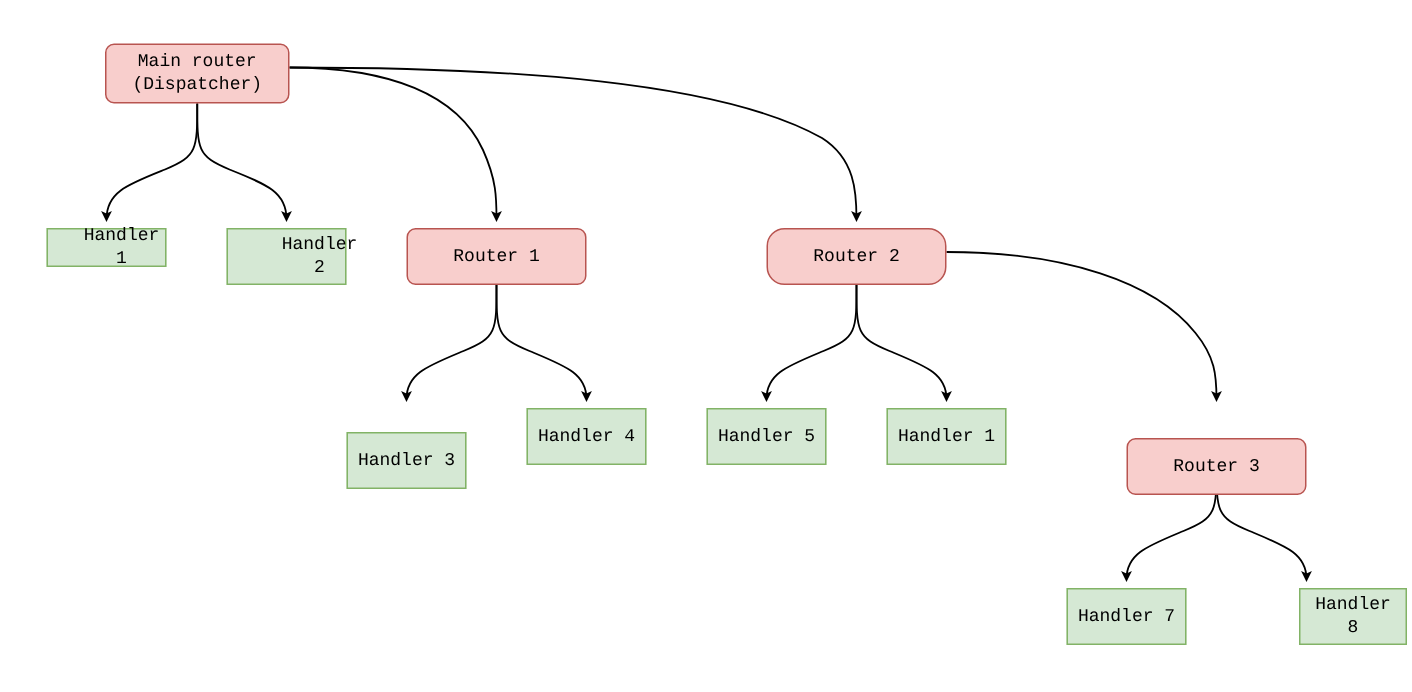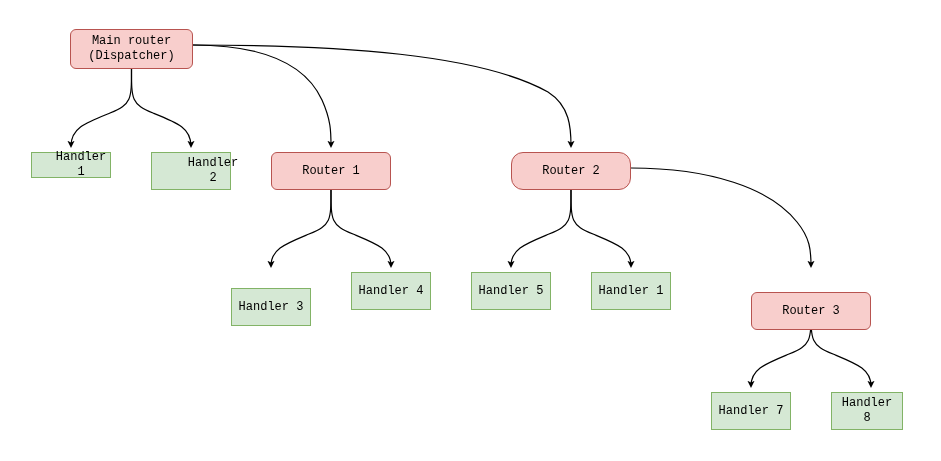--- a/index.html
+++ b/index.html
@@ -83,16 +83,16 @@
       <div class="node handler" style="left: 31px; top: 152px; width: 80px; height: 26px; padding-left: 20px;"><span class="node-label">Handler 1</span></div>
       <div class="node handler" style="left: 151px; top: 152px; width: 80px; height: 38px; padding-left: 44px;"><span class="node-label">Handler 2</span></div>
       <div class="node router" style="left: 271px; top: 152px; width: 120px; height: 38px;"><span class="node-label">Router 1</span></div>
       <div class="node router" style="left: 511px; top: 152px; width: 120px; height: 38px; border-radius: 12px;"><span class="node-label">Router 2</span></div>
       <div class="node handler" style="left: 231px; top: 288px; width: 80px; height: 38px;"><span class="node-label">Handler 3</span></div>
       <div class="node handler" style="left: 351px; top: 272px; width: 80px; height: 38px;"><span class="node-label">Handler 4</span></div>
       <div class="node handler" style="left: 471px; top: 272px; width: 80px; height: 38px;"><span class="node-label">Handler 5</span></div>
       <div class="node handler" style="left: 591px; top: 272px; width: 80px; height: 38px;"><span class="node-label">Handler 1</span></div>
       <div class="node router" style="left: 751px; top: 272px; width: 120px; height: 38px; margin-top: 20px;"><span class="node-label">Router 3</span></div>
       <div class="node handler" style="left: 711px; top: 392px; width: 80px; height: 38px;"><span class="node-label">Handler 7</span></div>
-      <div class="node handler" style="left: 831px; top: 392px; width: 72px; height: 38px;"><span class="node-label">Handler 8</span></div>
+      <div class="node handler" style="left: 866px; top: 392px; width: 72px; height: 38px;"><span class="node-label">Handler 8</span></div>
     </div>
 
 </div>
 
 </body></html>

